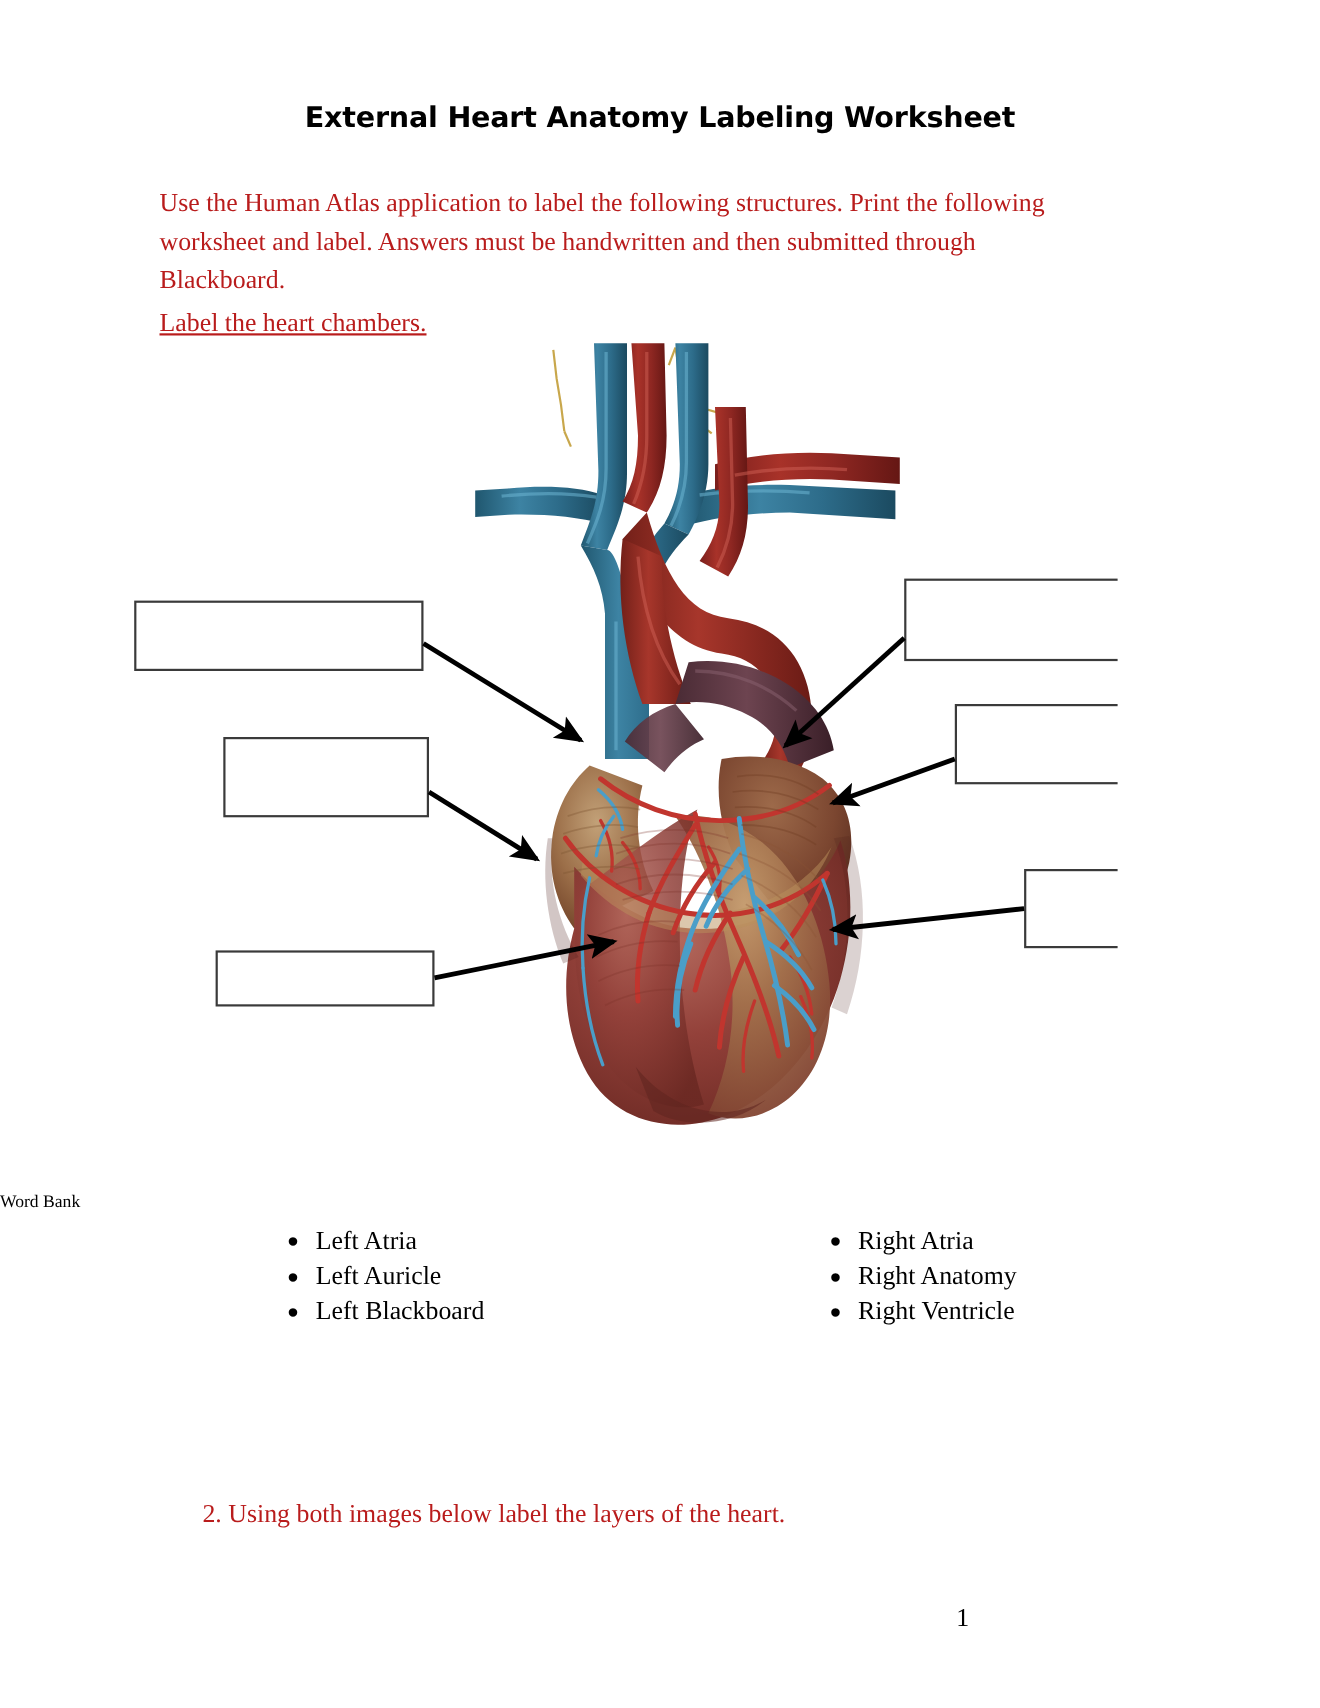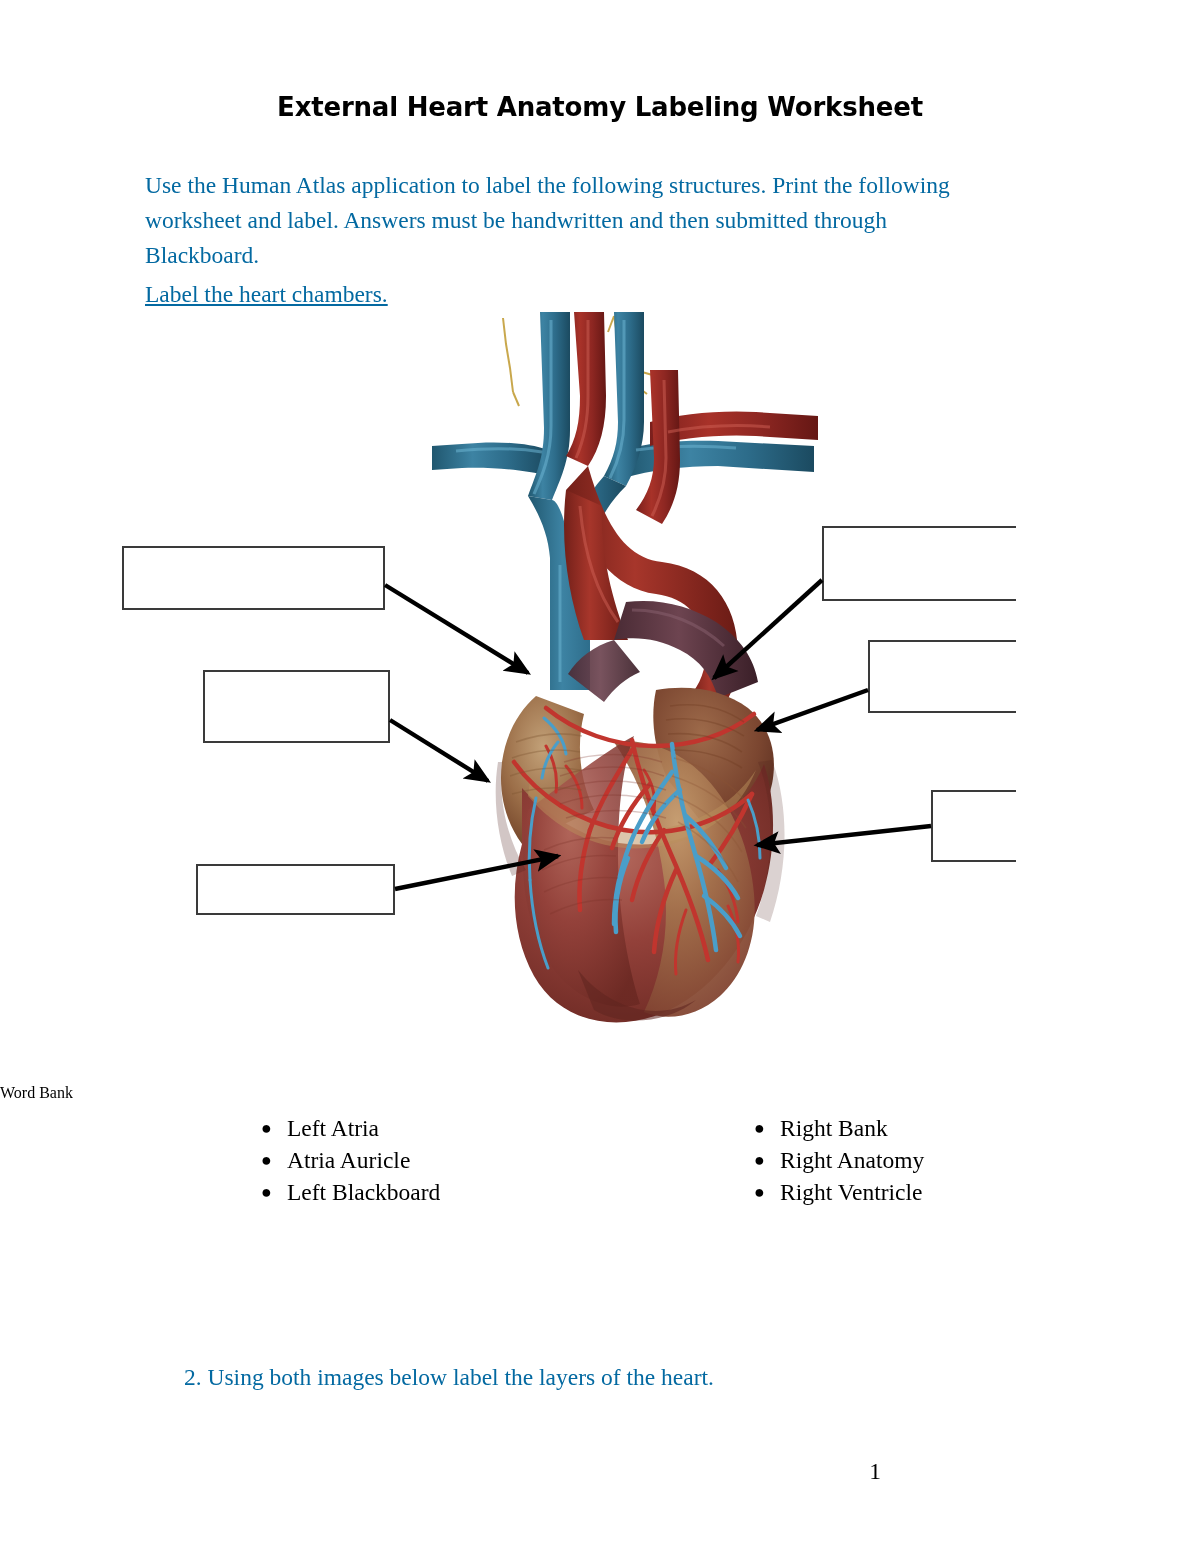--- a/index.html
+++ b/index.html
@@ -32,21 +32,21 @@
     letter-spacing: -0.2px;
     color: #000;
   }
 
   
   .para {
     position: absolute;
     font-family: "Liberation Serif", "DejaVu Serif", serif;
     font-size: 23.5px;
     line-height: 35px;
-    color: #0369a1;
+    color: #b91c1c;
   }
   .para-intro {
     left: 145px;
     top: 168px;
     width: 855px;
   }
   .para-label-chambers {
     left: 145px;
     top: 277px;
     width: 700px;
@@ -390,34 +390,34 @@
   <div class="wordbank-title">Word Bank</div>
 
   <div class="wb-col wb-col-left">
     <ul>
       <li>
         <span class="bullet">●</span>
         <span>Left Atria</span>
       </li>
       <li>
         <span class="bullet">●</span>
-        <span>Atria Auricle</span>
+        <span>Left Auricle</span>
       </li>
       <li>
         <span class="bullet">●</span>
         <span>Left Blackboard</span>
       </li>
     </ul>
   </div>
 
   <div class="wb-col wb-col-right">
     <ul>
       <li>
         <span class="bullet">●</span>
-        <span>Right Bank</span>
+        <span>Right Atria</span>
       </li>
       <li>
         <span class="bullet">●</span>
         <span>Right Anatomy</span>
       </li>
       <li>
         <span class="bullet">●</span>
         <span>Right Ventricle</span>
       </li>
     </ul>

